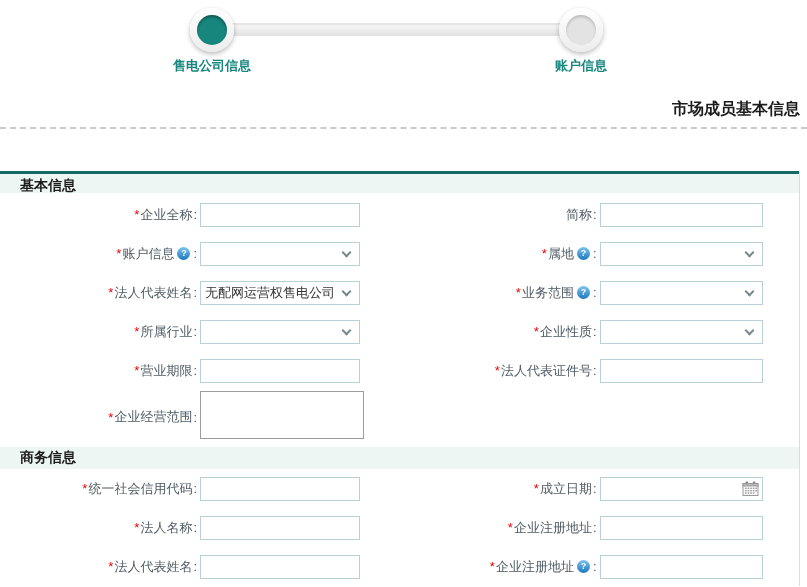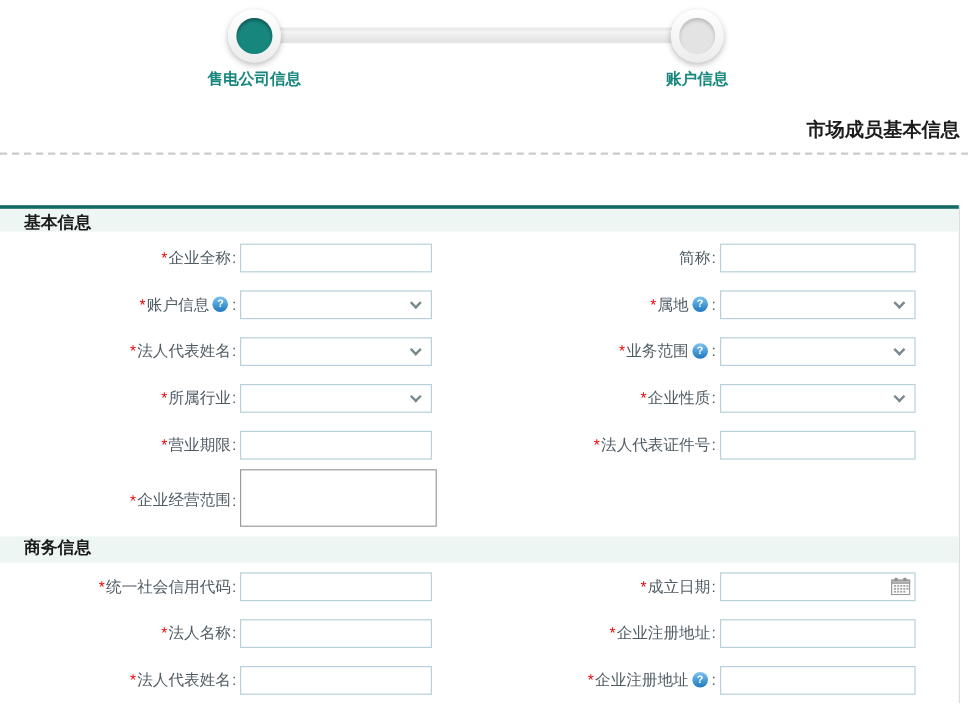--- a/index.html
+++ b/index.html
@@ -144,20 +144,21 @@
 
     <div class="row">
       <div class="cell left">
         <div class="lbl">
           <span class="req">*</span>
             <span>法人代表姓名</span>
             <span class="colon">:</span>
         </div>
         <div class="ctl">
           <div class="sel">
+            <span class="sel-val">无配网运营权售电公司</span>
             <span class="chev"></span>
           </div>
         </div>
       </div>
       <div class="cell right">
         <div class="lbl">
           <span class="req">*</span>
             <span>业务范围</span>
             <span class="help">?</span>
             <span class="colon">:</span>

